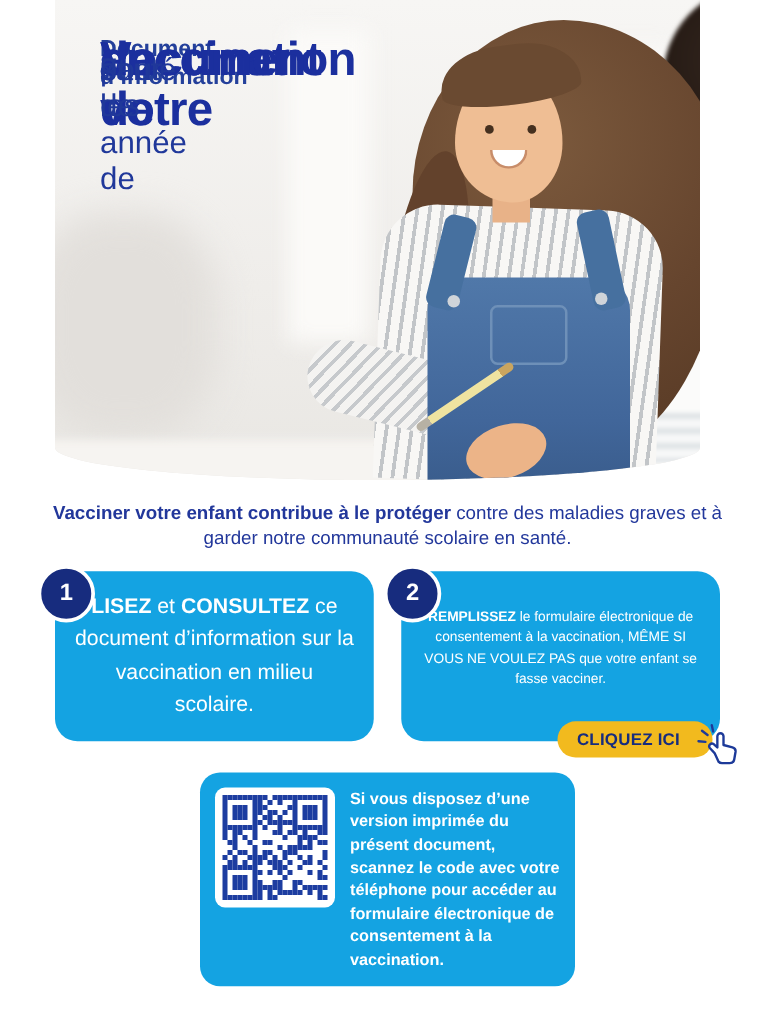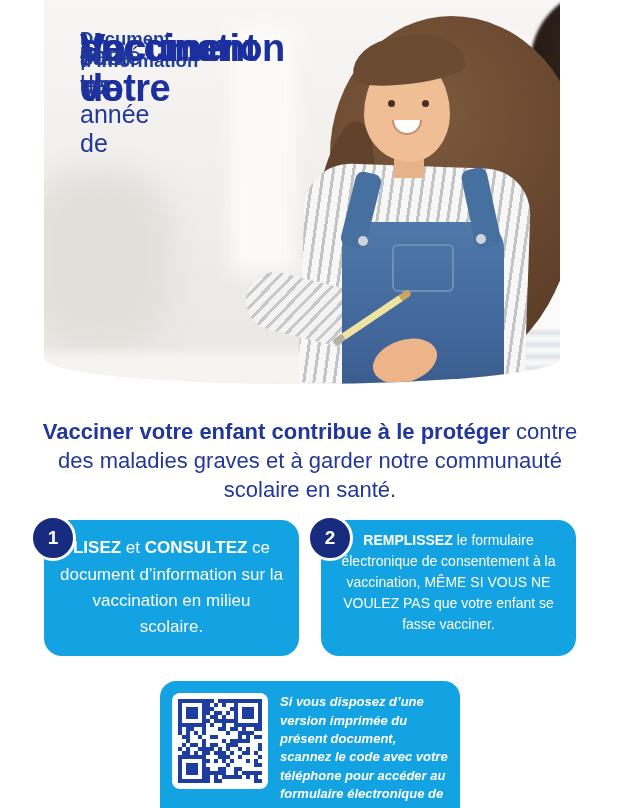--- a/index.html
+++ b/index.html
@@ -59,44 +59,44 @@
   .pen{left:566px;top:332px;width:64px;height:6px;background:#2f6fd0;border-radius:3px;transform:rotate(55deg);}
 
   
   .hero-text{position:absolute;left:36px;top:28px;}
   .eyebrow{font-size:18.5px;font-weight:600;color:#24409b;margin-bottom:7px;}
   .title{font-size:38px;font-weight:800;line-height:40px;letter-spacing:-0.6px;color:#1b2f9e;}
   .subtitle{margin-top:14px;font-size:25px;line-height:29px;font-weight:400;color:#20389a;}
   .subtitle sup{font-size:14px;}
 
   
-  .tagline{width:544px;margin:16px auto;padding-top:17px;text-align:center;
-      font-size:22px;line-height:1.32;color:#22379b;}
+  .tagline{width:544px;margin:0 auto;padding-top:17px;text-align:center;
+      font-size:15px;line-height:1.32;color:#22379b;}
   .tagline b{font-weight:800;}
 
   
   .steps{display:flex;gap:22px;padding:0 44px;margin-top:16px;}
   .step{position:relative;flex:1;}
   .step-badge{position:absolute;left:-14px;top:-5px;width:40px;height:40px;border-radius:50%;
       background:#172c7e;border:3px solid #ffffff;color:#ffffff;font-weight:800;font-size:19px;
       display:flex;align-items:center;justify-content:center;z-index:2;box-sizing:content-box;}
   .step-card{background:#14a3e2;border-radius:18px;height:136px;color:#ffffff;
       display:flex;align-items:center;justify-content:center;text-align:center;
       padding:10px 16px;box-sizing:border-box;}
   .step-card b{font-weight:800;}
   .step1 .step-card{font-size:17px;line-height:1.55;}
-  .step2 .step-card{font-size:14px;line-height:1.5;padding:6px 14px 18px 14px;}
+  .step2 .step-card{font-size:11px;line-height:1.5;padding:6px 14px 18px 14px;}
   .cta-btn{position:absolute;right:6px;bottom:-13px;background:#f2ba1e;border:none;cursor:pointer;
       border-radius:16px;padding:7px 26px 7px 16px;font-weight:800;font-size:13.5px;color:#172c7e;
       font-family:inherit;letter-spacing:0.2px;z-index:3;}
   .hand-icon{position:absolute;right:-24px;top:2px;width:38px;height:38px;}
 
   
   .qr-row{display:flex;justify-content:center;margin-top:25px;}
-  .qr-card{width:300px;background:#14a3e2;border-radius:16px;padding:12px;display:flex;gap:12px;box-sizing:border-box;font-style:italic;}
+  .qr-card{width:300px;background:#14a3e2;border-radius:16px;padding:12px;display:flex;gap:12px;box-sizing:border-box;}
   .qr-code{width:96px;height:96px;background:#ffffff;border-radius:8px;padding:6px;box-sizing:border-box;flex:none;}
   .qr-grid{display:grid;grid-template-columns:repeat(21,1fr);grid-template-rows:repeat(21,1fr);width:84px;height:84px;}
   .qr-grid div.on{background:#1d3da0;}
   .qr-text{color:#ffffff;font-weight:700;font-size:13px;line-height:1.42;flex:1;align-self:center;}
 </style>
 </head>
 <body>
 
 <div class="page">
 
@@ -165,20 +165,31 @@
       <div class="step-badge">1</div>
       <div class="step-card">
         <span><b>LISEZ</b><span> et </span><b>CONSULTEZ</b><span> ce document d’information sur la vaccination en milieu scolaire.</span></span>
       </div>
     </div>
     <div class="step step2">
       <div class="step-badge">2</div>
       <div class="step-card">
         <span><b>REMPLISSEZ</b><span> le formulaire électronique de consentement à la vaccination, MÊME SI VOUS NE VOULEZ PAS que votre enfant se fasse vacciner.</span></span>
       </div>
+      <button class="cta-btn">
+        <span>CLIQUEZ ICI</span>
+        <svg class="hand-icon" viewBox="0 0 34 34">
+          <g stroke="#1d3a99" stroke-width="1.7" stroke-linecap="round" fill="none">
+            <line x1="9" y1="8" x2="5" y2="5"></line>
+            <line x1="7.5" y1="13" x2="2.5" y2="12.5"></line>
+            <line x1="13" y1="5.5" x2="12" y2="1"></line>
+          </g>
+          <path d="M14 21 l-3.4-3.6 a2 2 0 0 1 2.8-2.8 l2.6 2.4 V9 a2.2 2.2 0 0 1 4.4 0 v6.2 l6.4 1.7 a3 3 0 0 1 2.2 3.3 l-0.9 5.2 a3.4 3.4 0 0 1-3.3 2.8 h-5.5 a3.4 3.4 0 0 1-2.5-1.1 Z" fill="#ffffff" stroke="#1d3a99" stroke-width="1.7" stroke-linejoin="round"></path>
+        </svg>
+      </button>
     </div>
   </div>
 
   <div class="qr-row">
     <div class="qr-card">
       <div class="qr-code">
         <div class="qr-grid" id="qr-grid">
             <div class="on"></div>
             <div class="on"></div>
             <div class="on"></div>

